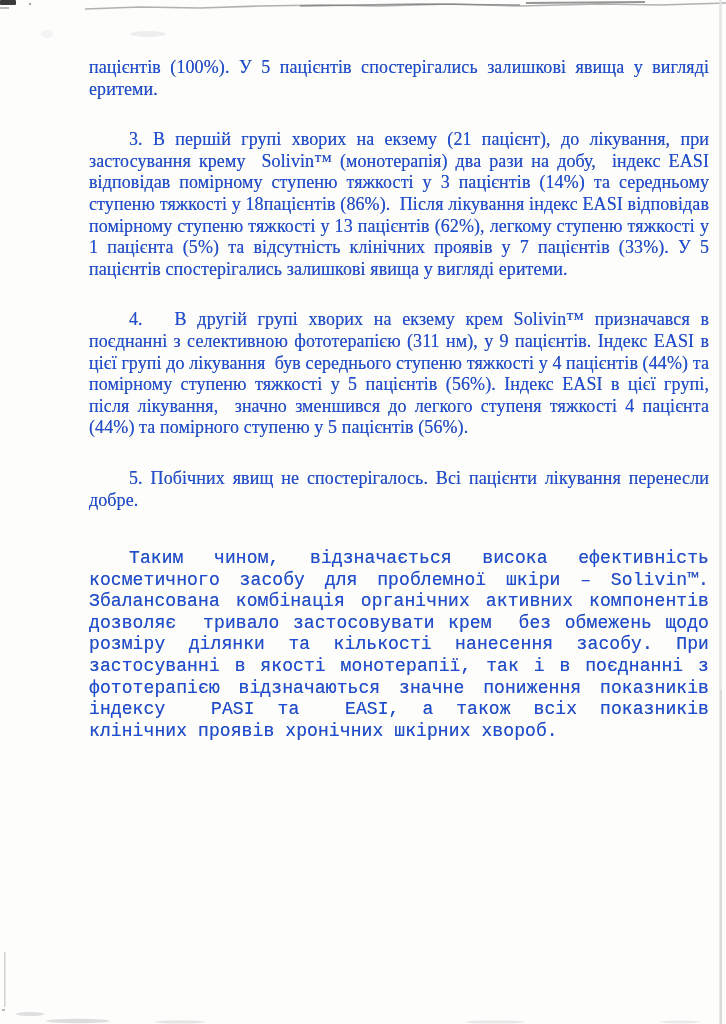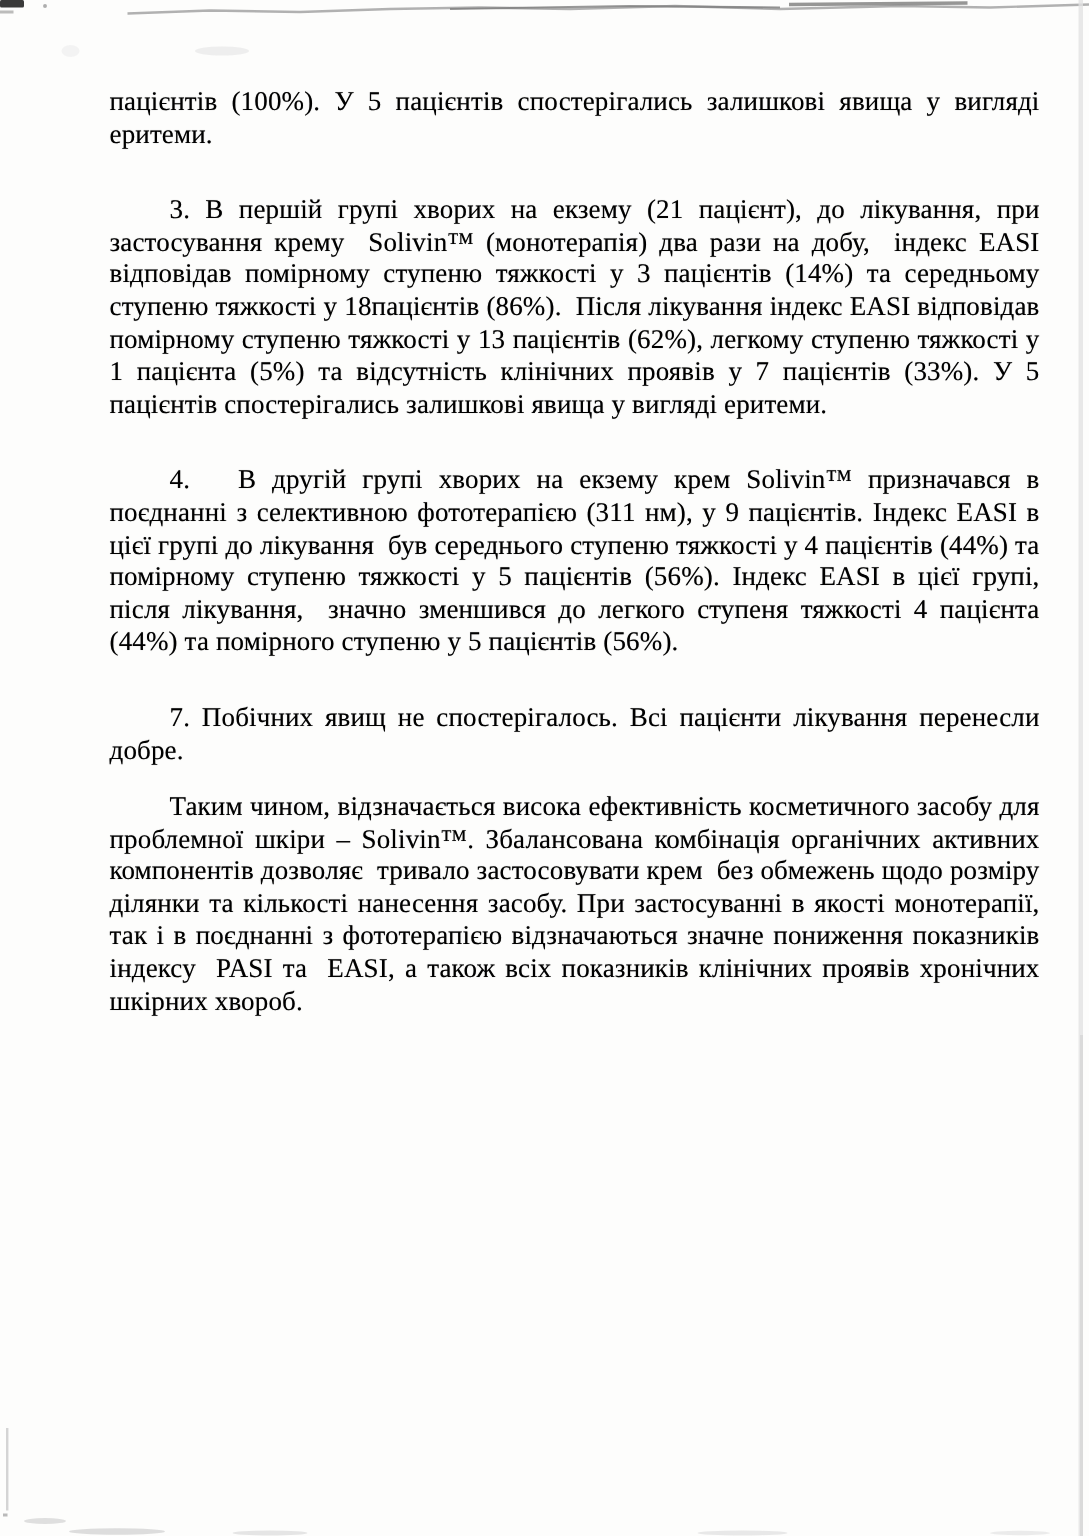--- a/index.html
+++ b/index.html
@@ -18,39 +18,40 @@
   .artifacts {
     position: absolute;
     left: 0;
     top: 0;
     width: 726px;
     height: 1024px;
     pointer-events: none;
   }
   .textblock {
     position: absolute;
-    left: 73px;
+    left: 89px;
     top: 57px;
     width: 620px;
-    color: #000000;
+    color: #1d4ed8;
     font-size: 18px;
     line-height: 21.6px;
     text-align: justify;
     text-shadow: 0 0 0.5px rgba(30,30,30,0.55);
     letter-spacing: 0.1px;
   }
   .para {
     margin: 0;
   }
   .para.indent {
     text-indent: 40px;
     margin-top: 29px;
   }
   .para.spaced {
-    margin-top: 16px;
+    margin-top: 37px;
+    font-family: Liberation Mono, monospace;
   }
 </style>
 </head>
 <body>
 
 <div class="page">
 
   <svg class="artifacts" viewBox="0 0 726 1024" xmlns="http://www.w3.org/2000/svg" aria-hidden="true">
 
     <path d="M85,9 L140,7 L200,8 L260,6 L320,5 L380,6 L450,4 L520,6 L600,4 L660,5 L726,3" fill="none" stroke="#a8a8a8" stroke-width="1.6" opacity="0.9"></path>
@@ -74,17 +75,17 @@
     <ellipse cx="78" cy="1021" rx="32" ry="2.2" fill="#d9d9d9" opacity="0.9"></ellipse>
     <ellipse cx="180" cy="1022" rx="25" ry="1.6" fill="#e2e2e2" opacity="0.9"></ellipse>
     <ellipse cx="495" cy="1022" rx="30" ry="1.6" fill="#e6e6e6" opacity="0.9"></ellipse>
     <ellipse cx="680" cy="1022" rx="20" ry="1.5" fill="#e9e9e9" opacity="0.9"></ellipse>
   </svg>
 
   <main class="textblock">
     <p class="para">пацієнтів (100%). У 5 пацієнтів спостерігались залишкові явища у вигляді еритеми.</p>
     <p class="para indent">3. В першій групі хворих на екзему (21 пацієнт), до лікування, при застосування крему&nbsp; Solivin™ (монотерапія) два рази на добу,&nbsp; індекс EASI відповідав помірному ступеню тяжкості у 3 пацієнтів (14%) та середньому ступеню тяжкості у 18пацієнтів (86%).&nbsp; Після лікування індекс EASI відповідав помірному ступеню тяжкості у 13 пацієнтів (62%), легкому ступеню тяжкості у 1 пацієнта (5%) та відсутність клінічних проявів у 7 пацієнтів (33%). У 5 пацієнтів спостерігались залишкові явища у вигляді еритеми.</p>
     <p class="para indent">4.&nbsp;&nbsp; В другій групі хворих на екзему крем Solivin™ призначався в поєднанні з селективною фототерапією (311 нм), у 9 пацієнтів. Індекс EASI в цієї групі до лікування&nbsp; був середнього ступеню тяжкості у 4 пацієнтів (44%) та помірному ступеню тяжкості у 5 пацієнтів (56%). Індекс EASI в цієї групі, після лікування,&nbsp; значно зменшився до легкого ступеня тяжкості 4 пацієнта (44%) та помірного ступеню у 5 пацієнтів (56%).</p>
-    <p class="para indent">7. Побічних явищ не спостерігалось. Всі пацієнти лікування перенесли добре.</p>
+    <p class="para indent">5. Побічних явищ не спостерігалось. Всі пацієнти лікування перенесли добре.</p>
     <p class="para indent spaced">Таким чином, відзначається висока ефективність косметичного засобу для проблемної шкіри – Solivin™. Збалансована комбінація органічних активних компонентів дозволяє&nbsp; тривало застосовувати крем&nbsp; без обмежень щодо розміру ділянки та кількості нанесення засобу. При застосуванні в якості монотерапії, так і в поєднанні з фототерапією відзначаються значне пониження показників індексу&nbsp; PASI та&nbsp; EASI, а також всіх показників клінічних проявів хронічних шкірних хвороб.</p>
   </main>
 
 </div>
 
 </body></html>

